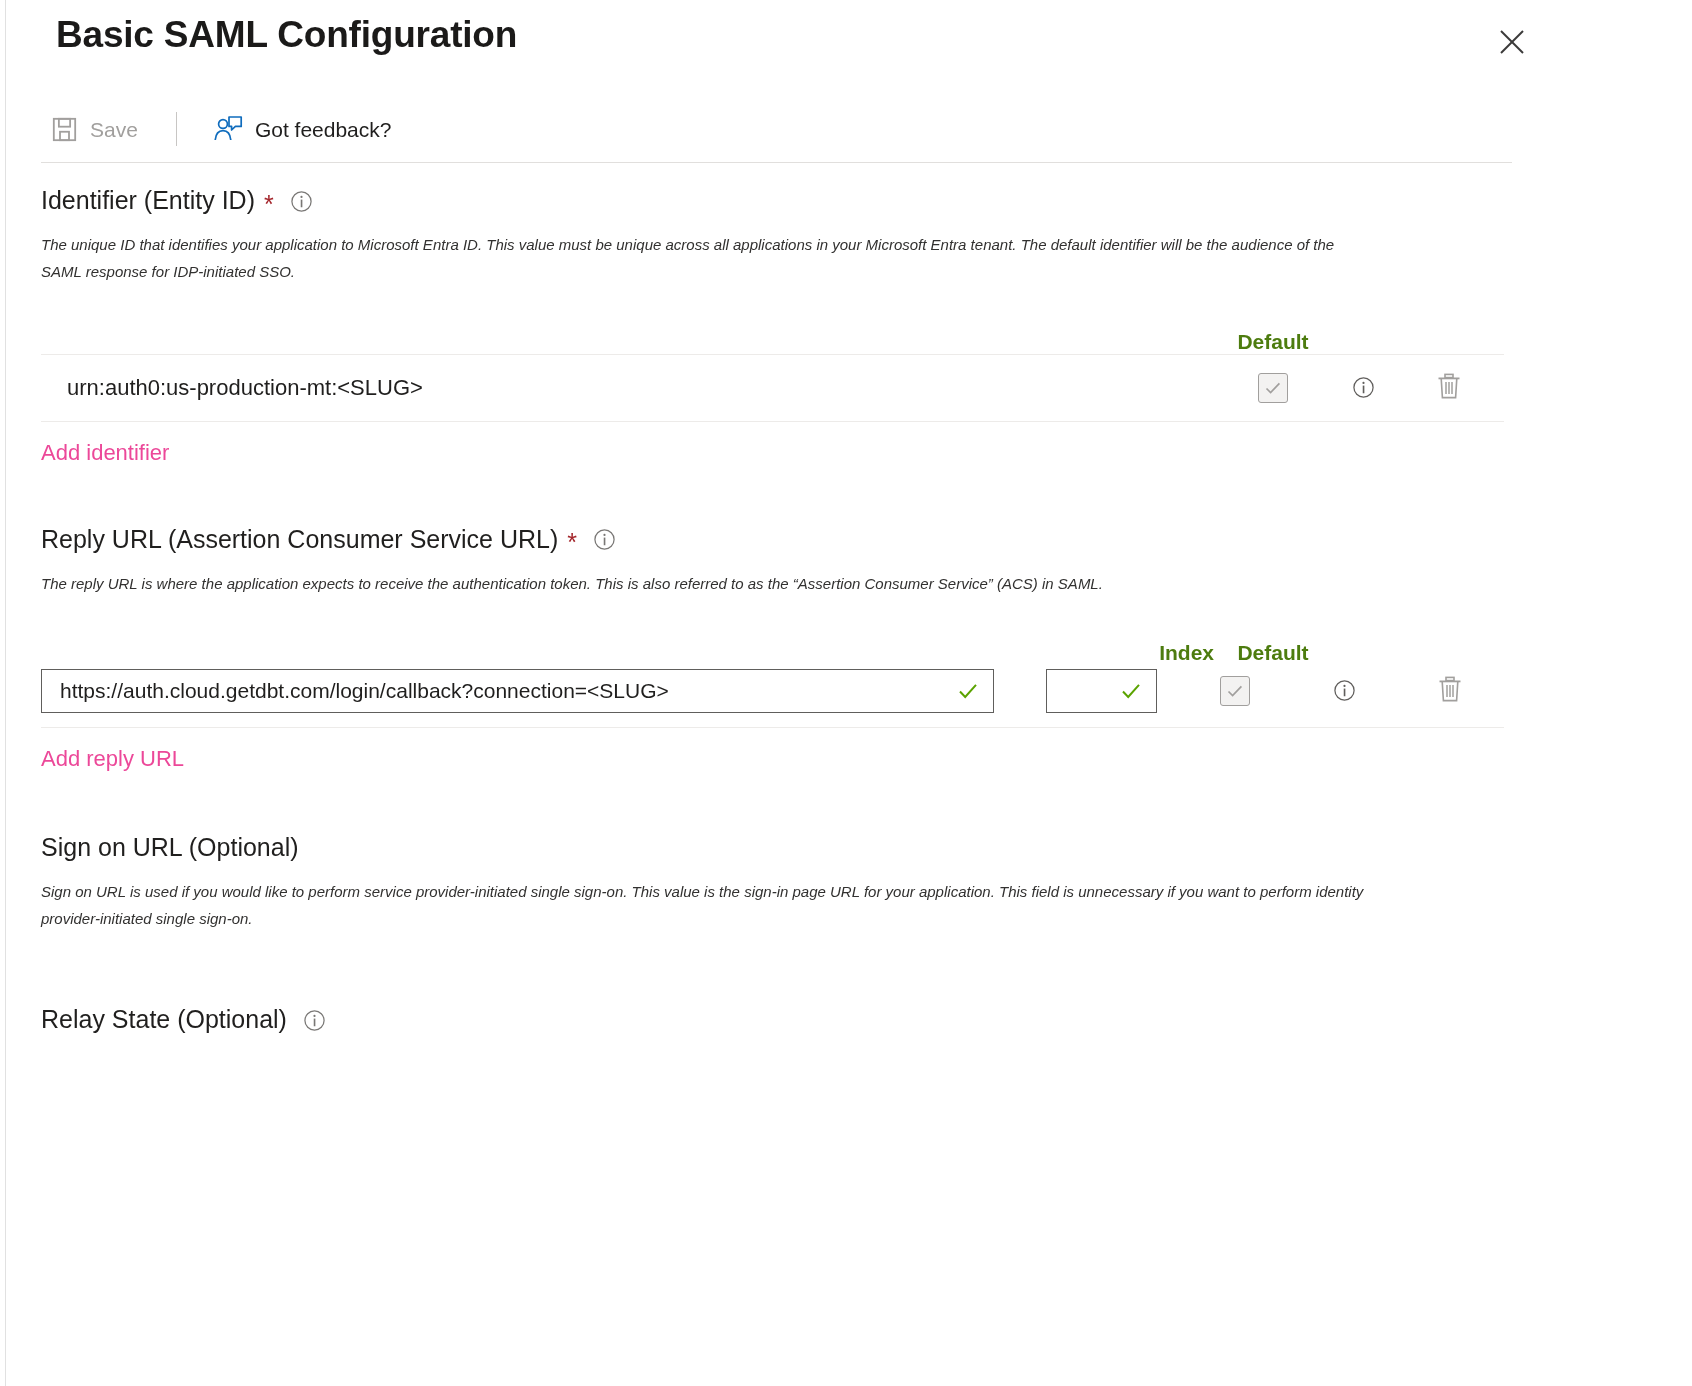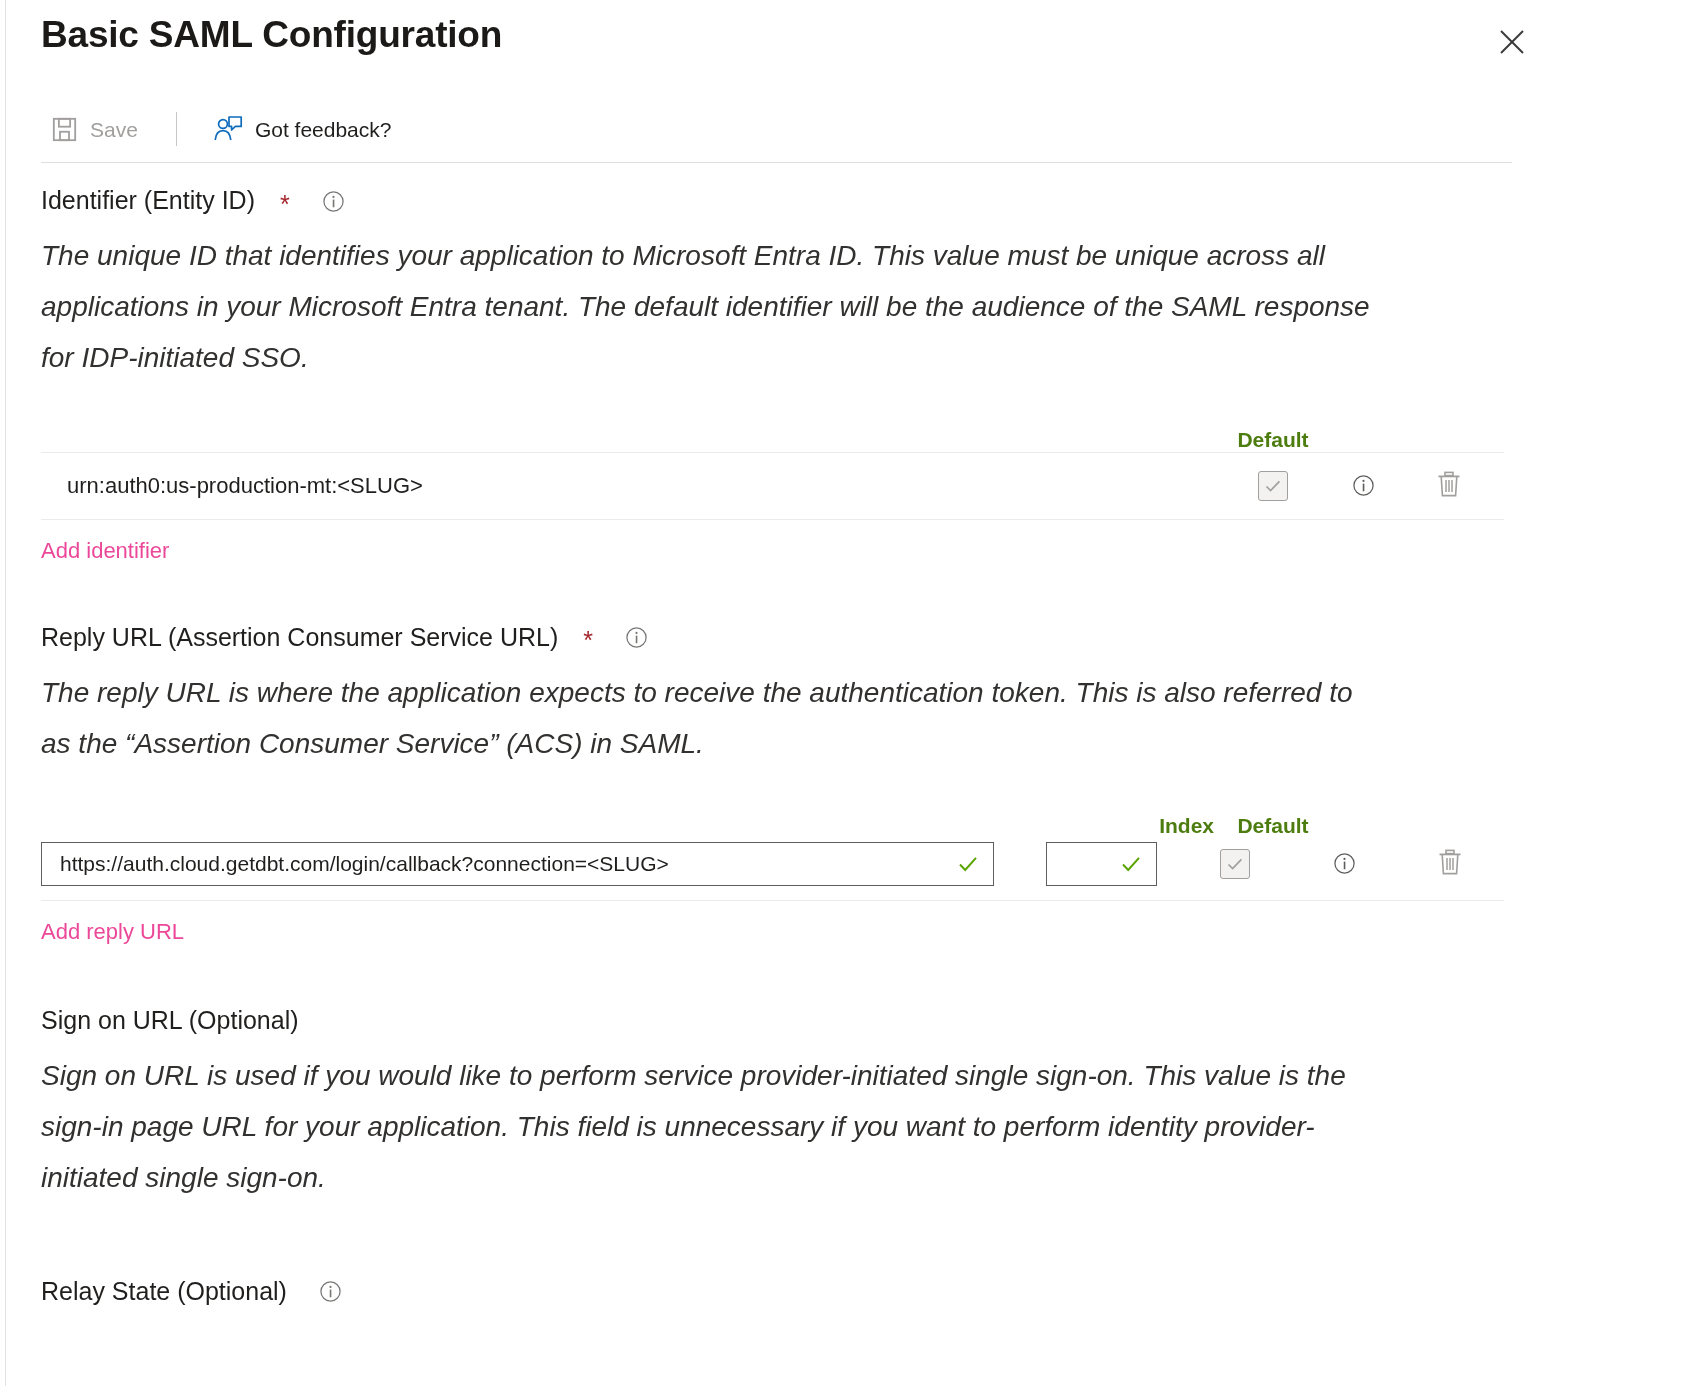--- a/index.html
+++ b/index.html
@@ -34,21 +34,21 @@
     width: 1692px;
   }
 
   
   .blade-header {
     position: relative;
     height: 96px;
   }
   .blade-title {
     position: absolute;
-    left: 0;
+    left: 15px;
     top: 14px;
     font-size: 37px;
     font-weight: bold;
     letter-spacing: -0.2px;
     color: #1b1a19;
     white-space: nowrap;
   }
   .close-btn {
     position: absolute;
     right: 132px;
@@ -100,21 +100,21 @@
     background: #e1dfdd;
     margin-left: 0;
     margin-right: 152px;
   }
 
   
   .section { padding-top: 22px; }
   .field-label {
     display: flex;
     align-items: center;
-    gap: 16px;
+    gap: 0;
     font-size: 25px;
     color: #201f1e;
     line-height: 1.2;
   }
   .field-label .req {
     color: #a4262c;
     font-size: 25px;
     margin-left: 9px;
     line-height: 1;
     position: relative;
@@ -122,21 +122,21 @@
   }
   .info-icon {
     display: inline-flex;
     margin-left: 16px;
     position: relative;
     top: 1px;
     cursor: pointer;
   }
   .field-desc {
     font-style: italic;
-    font-size: 28px;
+    font-size: 15px;
     line-height: 1.82;
     color: #323130;
     margin-top: 16px;
     max-width: 1330px;
   }
 
   
   .vtable {
     margin-top: 26px;
     width: 1463px;

